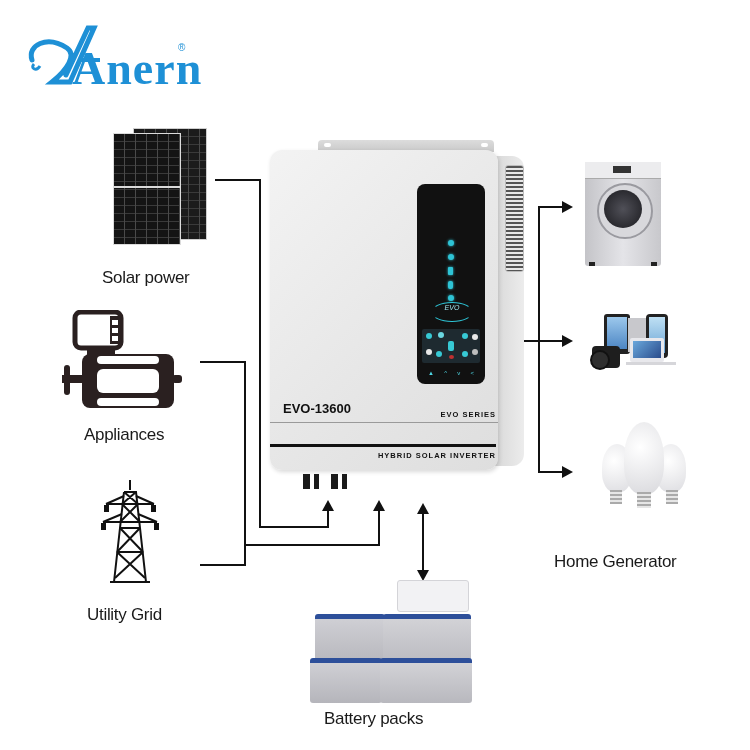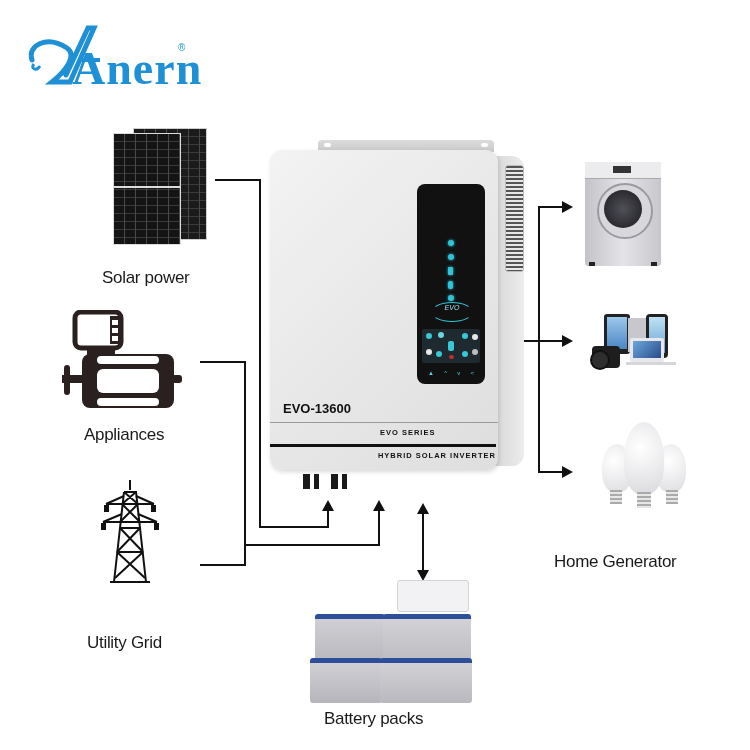--- a/index.html
+++ b/index.html
@@ -15,21 +15,21 @@
   .arrow-d { position: absolute; width: 0; height: 0; border-left: 6px solid transparent; border-right: 6px solid transparent; border-top: 11px solid #111; }
   
   .inv-bracket { left: 318px; top: 140px; width: 176px; height: 12px; background: linear-gradient(#dcdcdc, #c9c9c9); border-radius: 4px 4px 0 0; }
   .inv-side { left: 494px; top: 156px; width: 30px; height: 310px; background: linear-gradient(90deg, #d8d8d8, #ececec); border-radius: 0 12px 12px 0; }
   .inv-vent { left: 505px; top: 165px; width: 17px; height: 105px; background: repeating-linear-gradient(#555 0 2px, #e8e8e8 2px 4px); border: 1px solid #bdbdbd; border-radius: 3px; }
   .inv-body { left: 270px; top: 150px; width: 228px; height: 320px; background: linear-gradient(135deg, #f3f3f3 0%, #e6e6e6 60%, #dedede 100%); border-radius: 12px; box-shadow: 1px 2px 4px rgba(0,0,0,0.15); }
   .inv-panel { left: 417px; top: 184px; width: 68px; height: 200px; background: #111; border-radius: 8px; }
   .inv-model { left: 283px; top: 401px; font-size: 13px; font-weight: bold; color: #111; }
   .inv-line-thin { left: 270px; top: 422px; width: 228px; height: 1px; background: #9a9a9a; }
   .inv-line-thick { left: 270px; top: 444px; width: 226px; height: 3px; background: #111; }
-  .inv-series { left: 380px; top: 428px; width: 116px; text-align: left; font-size: 7.5px; font-weight: bold; letter-spacing: 1px; color: #111; }
+  .inv-series { left: 380px; top: 410px; width: 116px; text-align: right; font-size: 7.5px; font-weight: bold; letter-spacing: 1px; color: #111; }
   .inv-type { left: 370px; top: 451px; width: 126px; text-align: right; font-size: 7.5px; font-weight: bold; letter-spacing: 1px; color: #111; }
   .led { position: absolute; left: 31px; width: 6px; height: 6px; border-radius: 50%; background: #2ec4d6; box-shadow: 0 0 3px #2ec4d6; }
   .evo-ring { position: absolute; left: 14px; top: 118px; width: 40px; height: 18px; border: 1.5px solid #2ec4d6; border-radius: 50%; border-left-color: transparent; border-right-color: transparent; }
   .evo-text { position: absolute; left: 14px; top: 120px; width: 42px; text-align: center; font-size: 7px; font-style: italic; color: #9fe4ee; }
   .lcd { position: absolute; left: 5px; top: 145px; width: 58px; height: 34px; background: #1e2a30; border-radius: 2px; overflow: hidden; }
   .lcd span { position: absolute; width: 6px; height: 6px; border-radius: 50%; background: #37c9d4; }
   .btn-row { position: absolute; left: 6px; top: 186px; width: 56px; display: flex; justify-content: space-around; }
   .btn-row span { font-size: 6px; color: #4fd8e6; }
   .connector { position: absolute; width: 7px; height: 15px; background: #1a1a1a; top: 474px; }
 </style>
@@ -84,21 +84,21 @@
       <line x1="17" y1="74" x2="43" y2="74"></line>
     <line x1="10" y1="104" x2="50" y2="104"></line>
   </g>
   <g fill="#111">
     <rect x="4" y="27" width="5" height="7"></rect>
       <rect x="51" y="27" width="5" height="7"></rect>
     <rect x="1" y="45" width="5" height="7"></rect>
       <rect x="54" y="45" width="5" height="7"></rect>
   </g>
 </svg>
-<div class="abs label" style="left:87px;top:605px;margin-top:28px;">Utility Grid</div>
+<div class="abs label" style="left:87px;top:605px;">Utility Grid</div>
 
 <div>
   <div class="wire" style="left:215px;top:179px;width:45px;height:2px;"></div>
   <div class="wire" style="left:259px;top:179px;width:2px;height:348px;"></div>
   <div class="wire" style="left:259px;top:526px;width:70px;height:2px;"></div>
   <div class="wire" style="left:327px;top:510px;width:2px;height:18px;"></div>
   <div class="arrow-u" style="left:322px;top:500px;"></div>
 </div>
 <div>
   <div class="wire" style="left:200px;top:361px;width:46px;height:2px;"></div>

